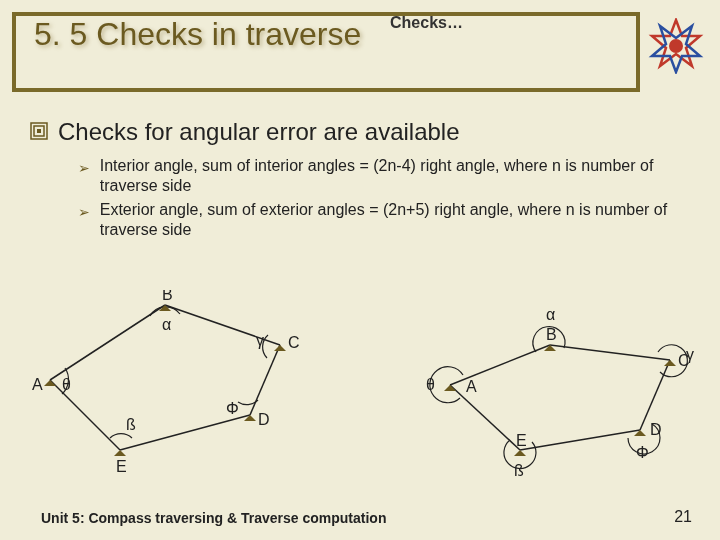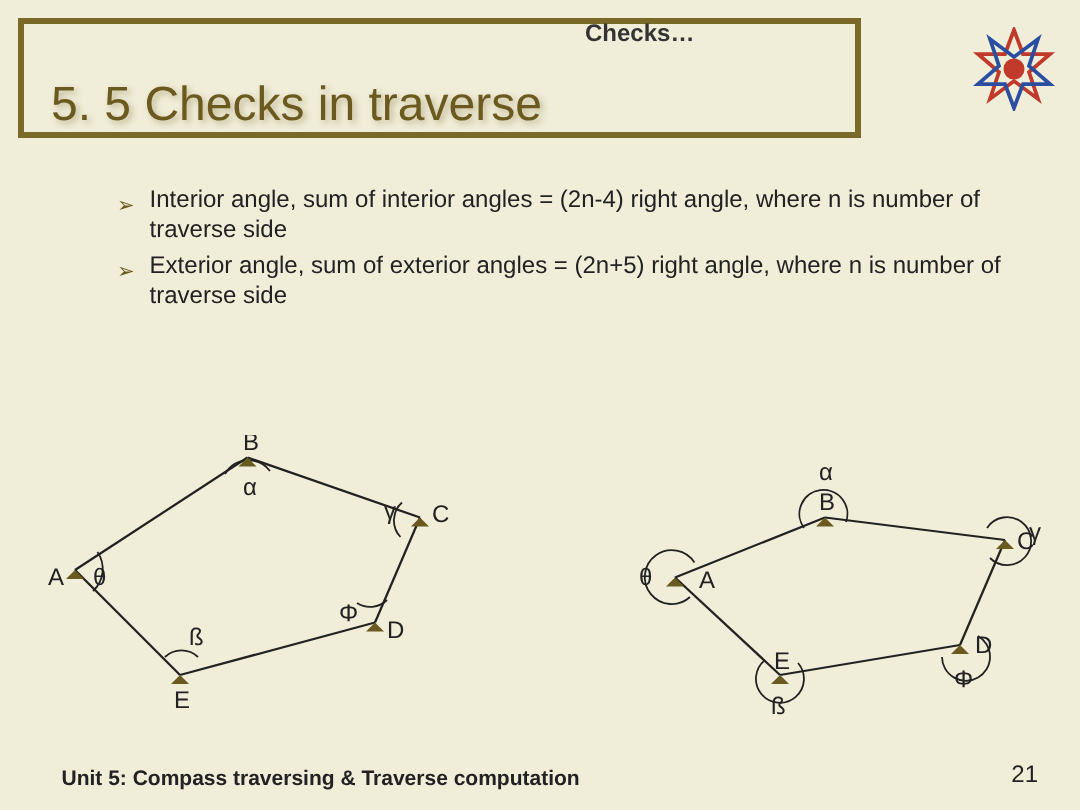--- a/index.html
+++ b/index.html
@@ -8,26 +8,26 @@
     height: 540px;
     background: #f0edd8;
     font-family: Arial, sans-serif;
     position: relative;
     overflow: hidden;
   }
   .title-box {
     position: absolute;
     left: 12px;
     top: 12px;
-    width: 562px;
+    width: 628px;
     height: 80px;
     border: 4px solid #7a6a2a;
     background: #f0edd8;
     display: flex;
-    align-items: flex-end;
+    align-items: flex-start;
     padding-left: 18px;
   }
   .title-text {
     font-size: 32px;
     color: #6b5a20;
     font-weight: normal;
     text-shadow: 2px 2px 4px rgba(120,100,40,0.4);
   }
   .contd {
     position: absolute;
@@ -130,20 +130,28 @@
 
 <div class="logo">
   <svg viewBox="0 0 56 56">
     <polygon points="28,2 34,18 52,18 38,30 44,48 28,36 12,48 18,30 4,18 22,18" fill="none" stroke="#c0392b" stroke-width="2.5"></polygon>
     <polygon points="28,54 22,38 4,38 18,26 12,8 28,20 44,8 38,26 52,38 34,38" fill="none" stroke="#2a4fa0" stroke-width="2.5"></polygon>
     <circle cx="28" cy="28" r="7" fill="#c0392b"></circle>
   </svg>
 </div>
 
 <div class="content">
+  <div class="main-bullet">
+    <svg class="main-bullet-icon" viewBox="0 0 18 18">
+      <rect x="1" y="1" width="16" height="16" fill="none" stroke="#6b5a20" stroke-width="1.5"></rect>
+      <rect x="4" y="4" width="10" height="10" fill="none" stroke="#6b5a20" stroke-width="1.5"></rect>
+      <rect x="7" y="7" width="4" height="4" fill="#6b5a20"></rect>
+    </svg>
+    <span class="main-bullet-text">Checks for angular error are available</span>
+  </div>
   <div class="sub-bullets">
     <div class="sub-bullet">
       <span class="sub-bullet-icon">➢</span>
       <span class="sub-bullet-text">Interior angle, sum of interior angles = (2n-4) right angle, where n is number of traverse side</span>
     </div>
     <div class="sub-bullet">
       <span class="sub-bullet-icon">➢</span>
       <span class="sub-bullet-text">Exterior angle, sum of exterior angles = (2n+5) right angle, where n is number of traverse side</span>
     </div>
   </div>

